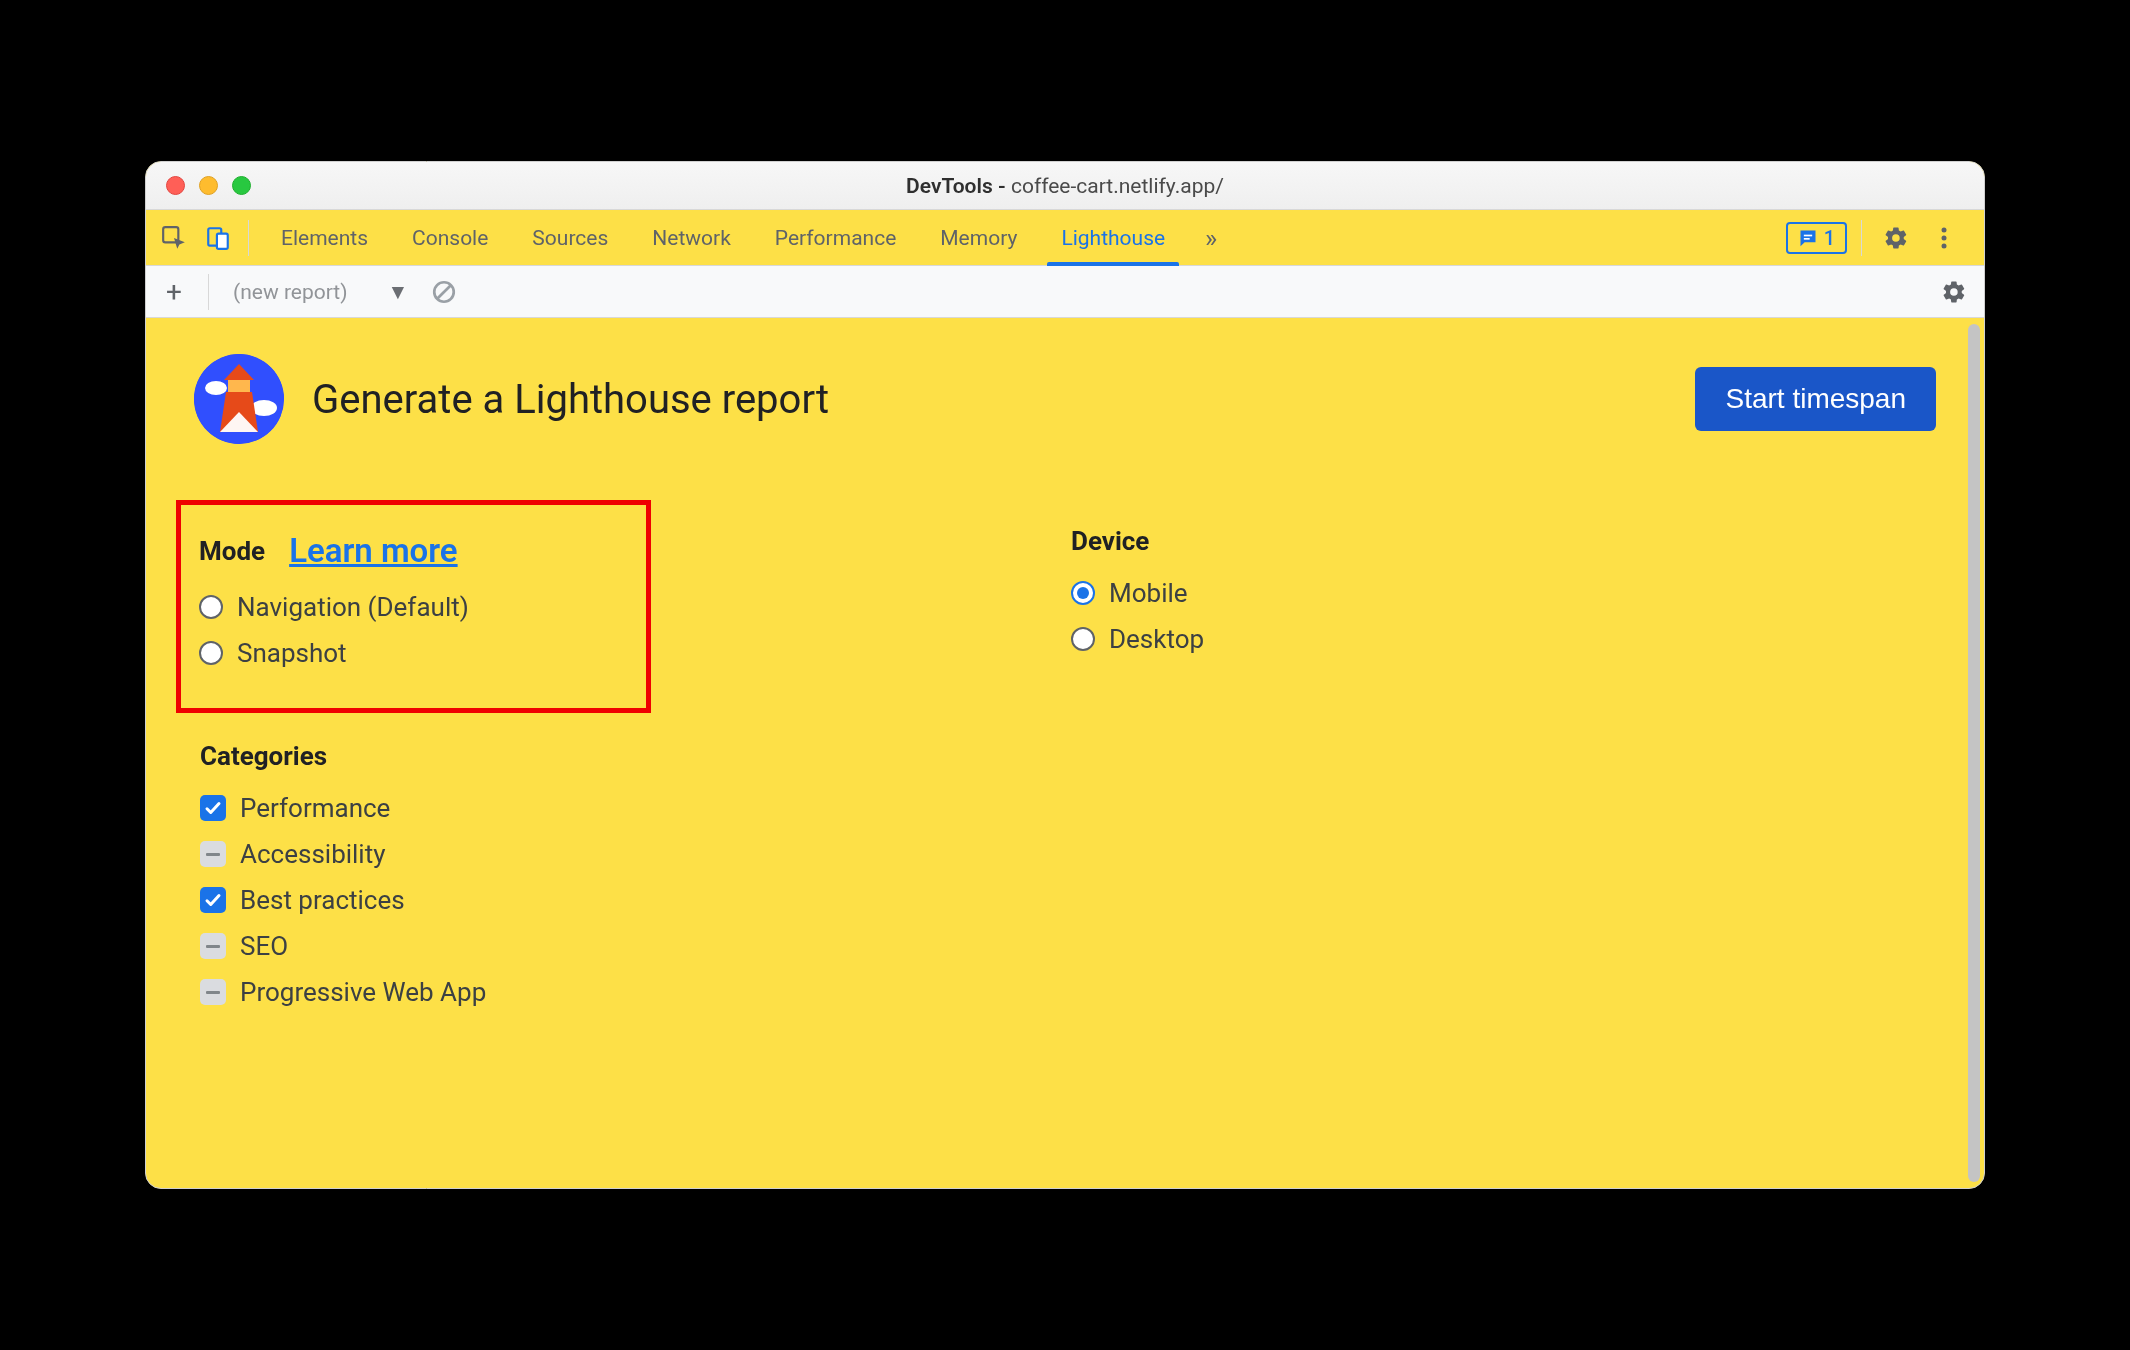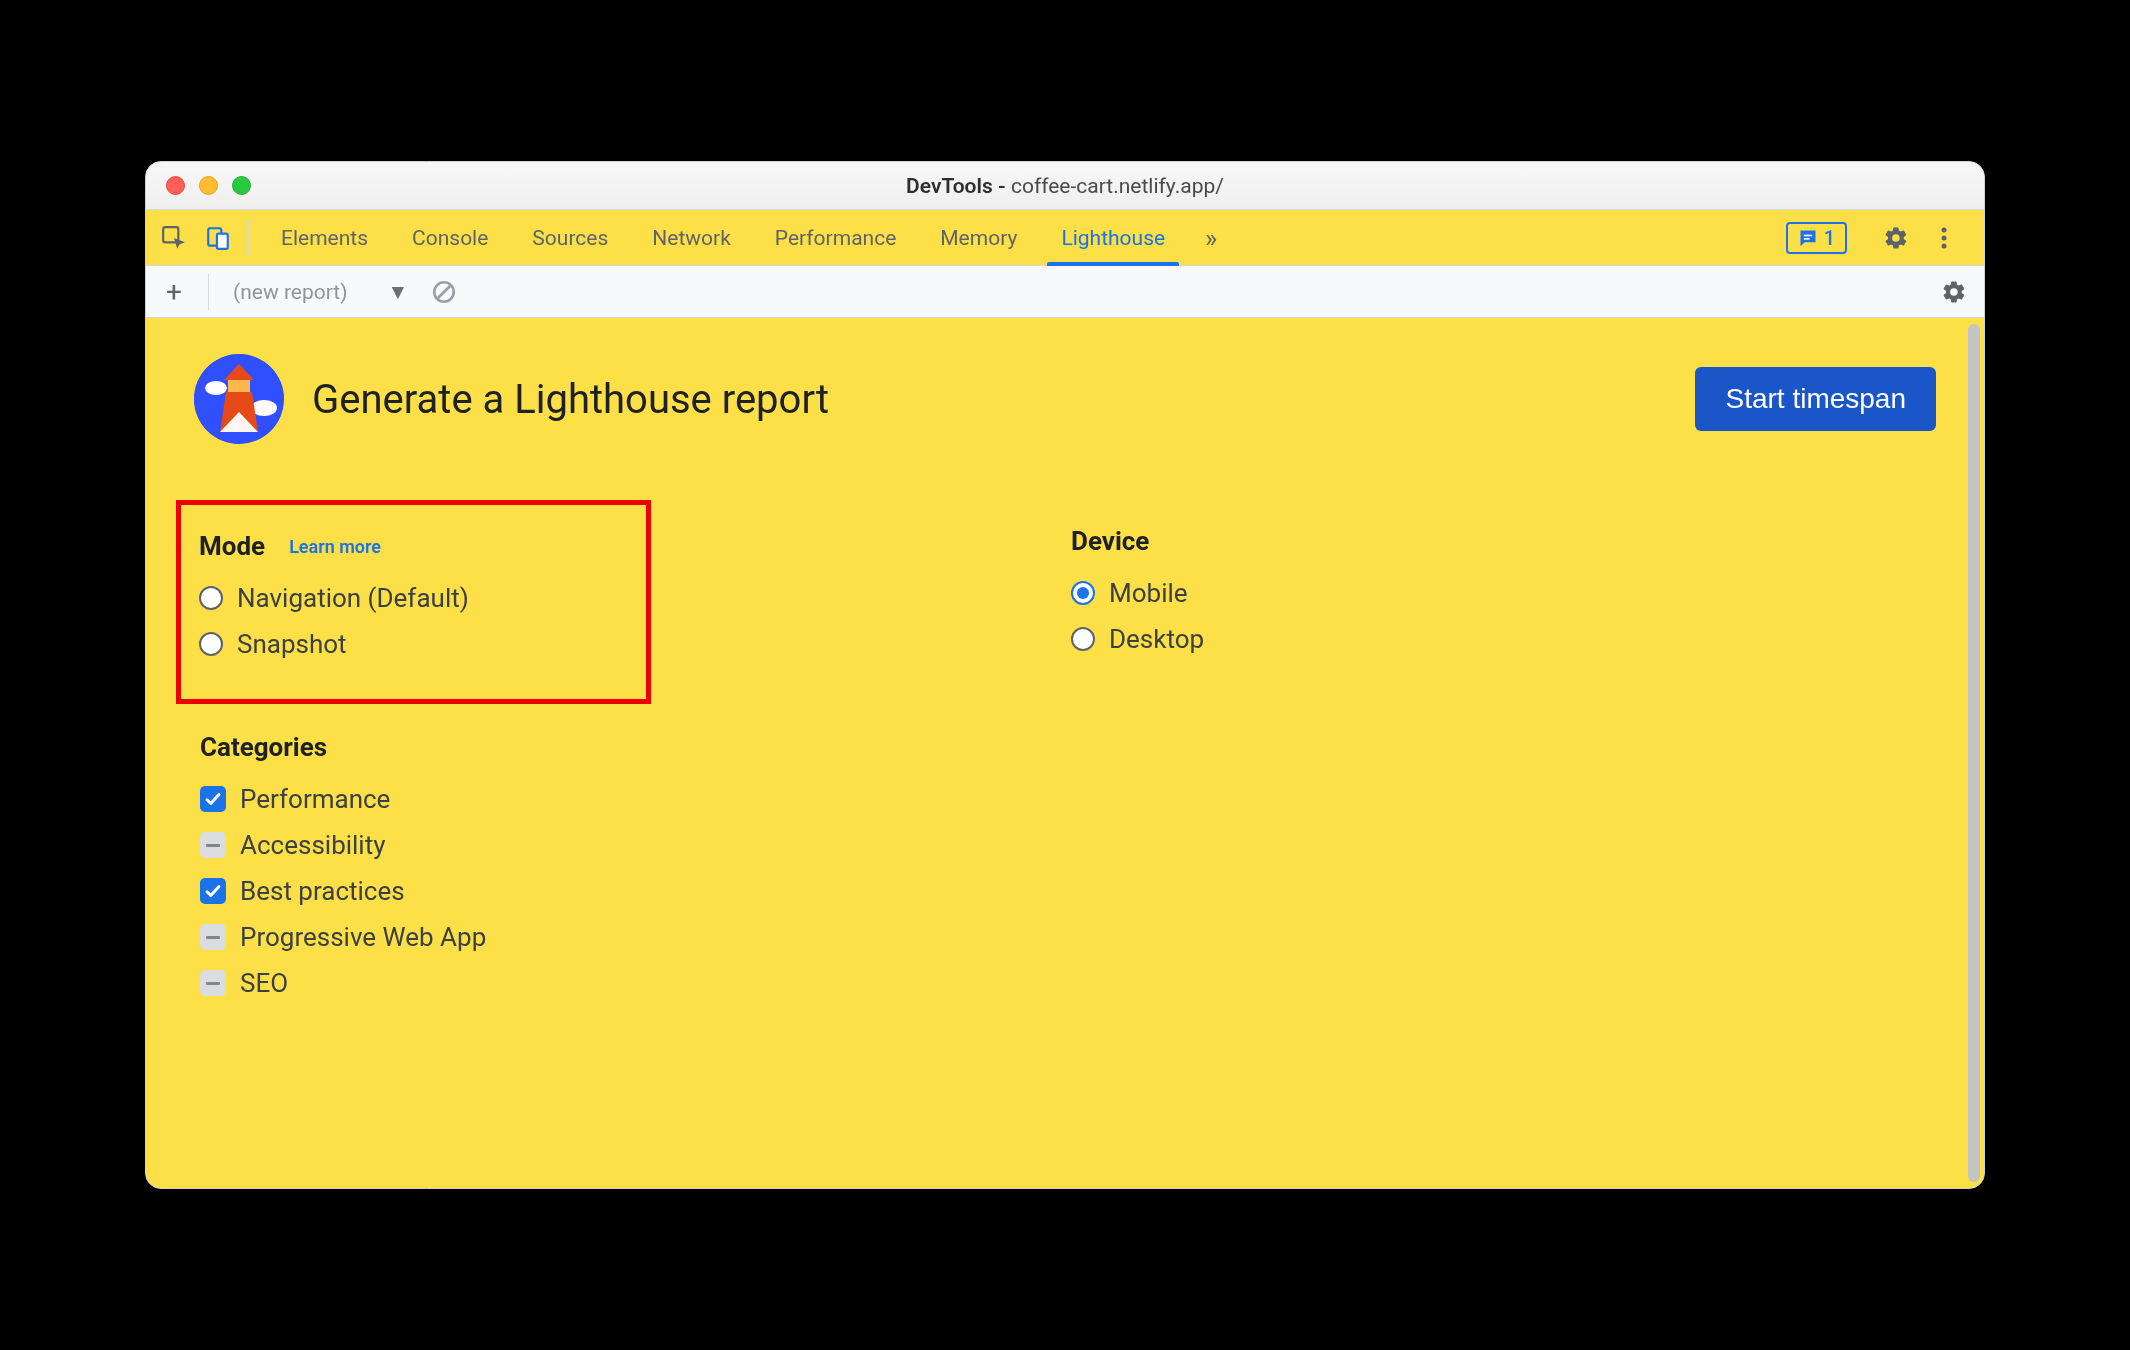--- a/index.html
+++ b/index.html
@@ -171,21 +171,21 @@
     width: 475px;
   }
   .section-header {
     display:flex; align-items:center; gap:24px;
     margin-bottom: 14px;
   }
   .section-title {
     font-size:26px; font-weight:700; color:#202124;
   }
   .learn-link {
-    font-size:18px; color:#1a73e8; font-weight:600;
+    font-size:33px; color:#1a73e8; text-decoration:underline; font-weight:600;
   }
   .opt-row {
     display:flex; align-items:center; gap:14px;
     padding: 8px 0;
     font-size:26px; color:#3c4043;
   }
   .radio {
     width:24px; height:24px; border-radius:50%;
     border:2.5px solid #5f6368;
     display:flex; align-items:center; justify-content:center;
@@ -355,25 +355,25 @@
           <div class="cat-row">
             <div class="cb checked">
               <svg width="18" height="18" viewBox="0 0 24 24" fill="none" stroke-width="4" stroke-linecap="round" stroke-linejoin="round">
                     <polyline points="4 13 9 18 20 6"></polyline>
                   </svg>
             </div>
             <span>Best practices</span>
           </div>
           <div class="cat-row">
             <div class="cb indet"></div>
+            <span>SEO</span>
+          </div>
+          <div class="cat-row">
+            <div class="cb indet"></div>
             <span>Progressive Web App</span>
-          </div>
-          <div class="cat-row">
-            <div class="cb indet"></div>
-            <span>SEO</span>
           </div>
         </div>
       </div>
 
       <div class="col-right">
         <div class="device-block">
           <div class="section-title" style="margin-bottom:14px;margin-top:24px;">Device</div>
           <div class="opt-row">
             <div class="radio checked"></div>
             <span>Mobile</span>

